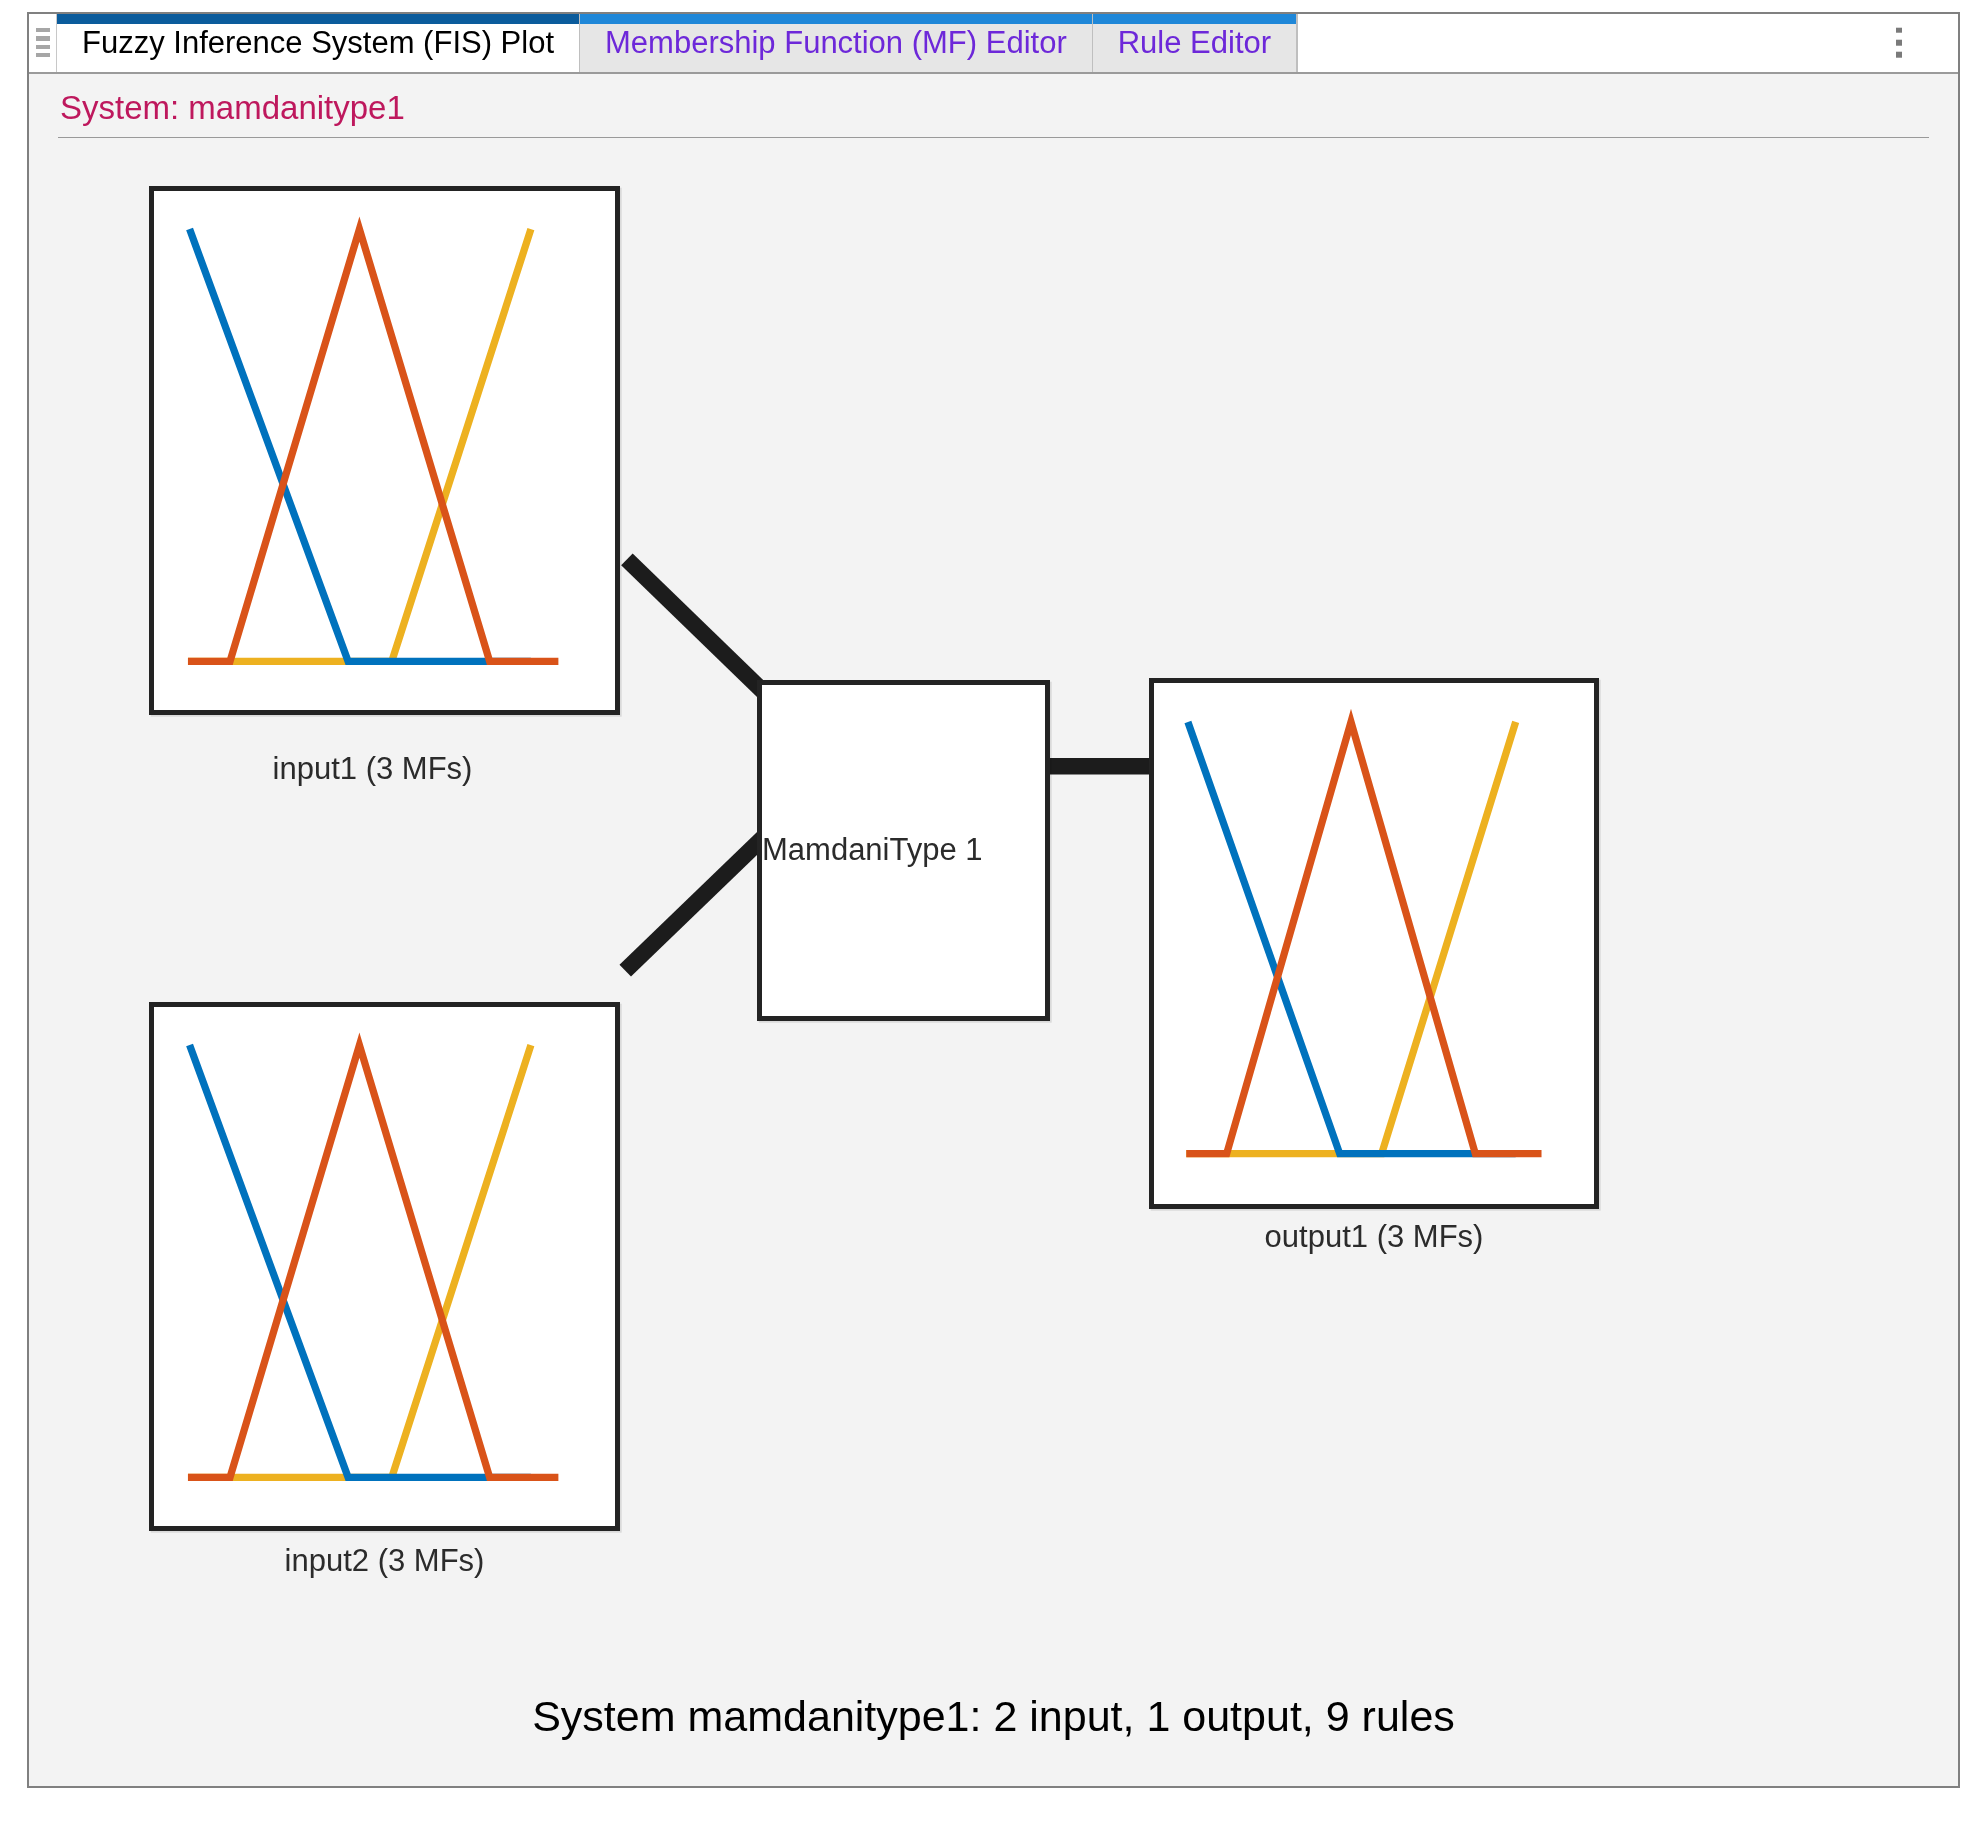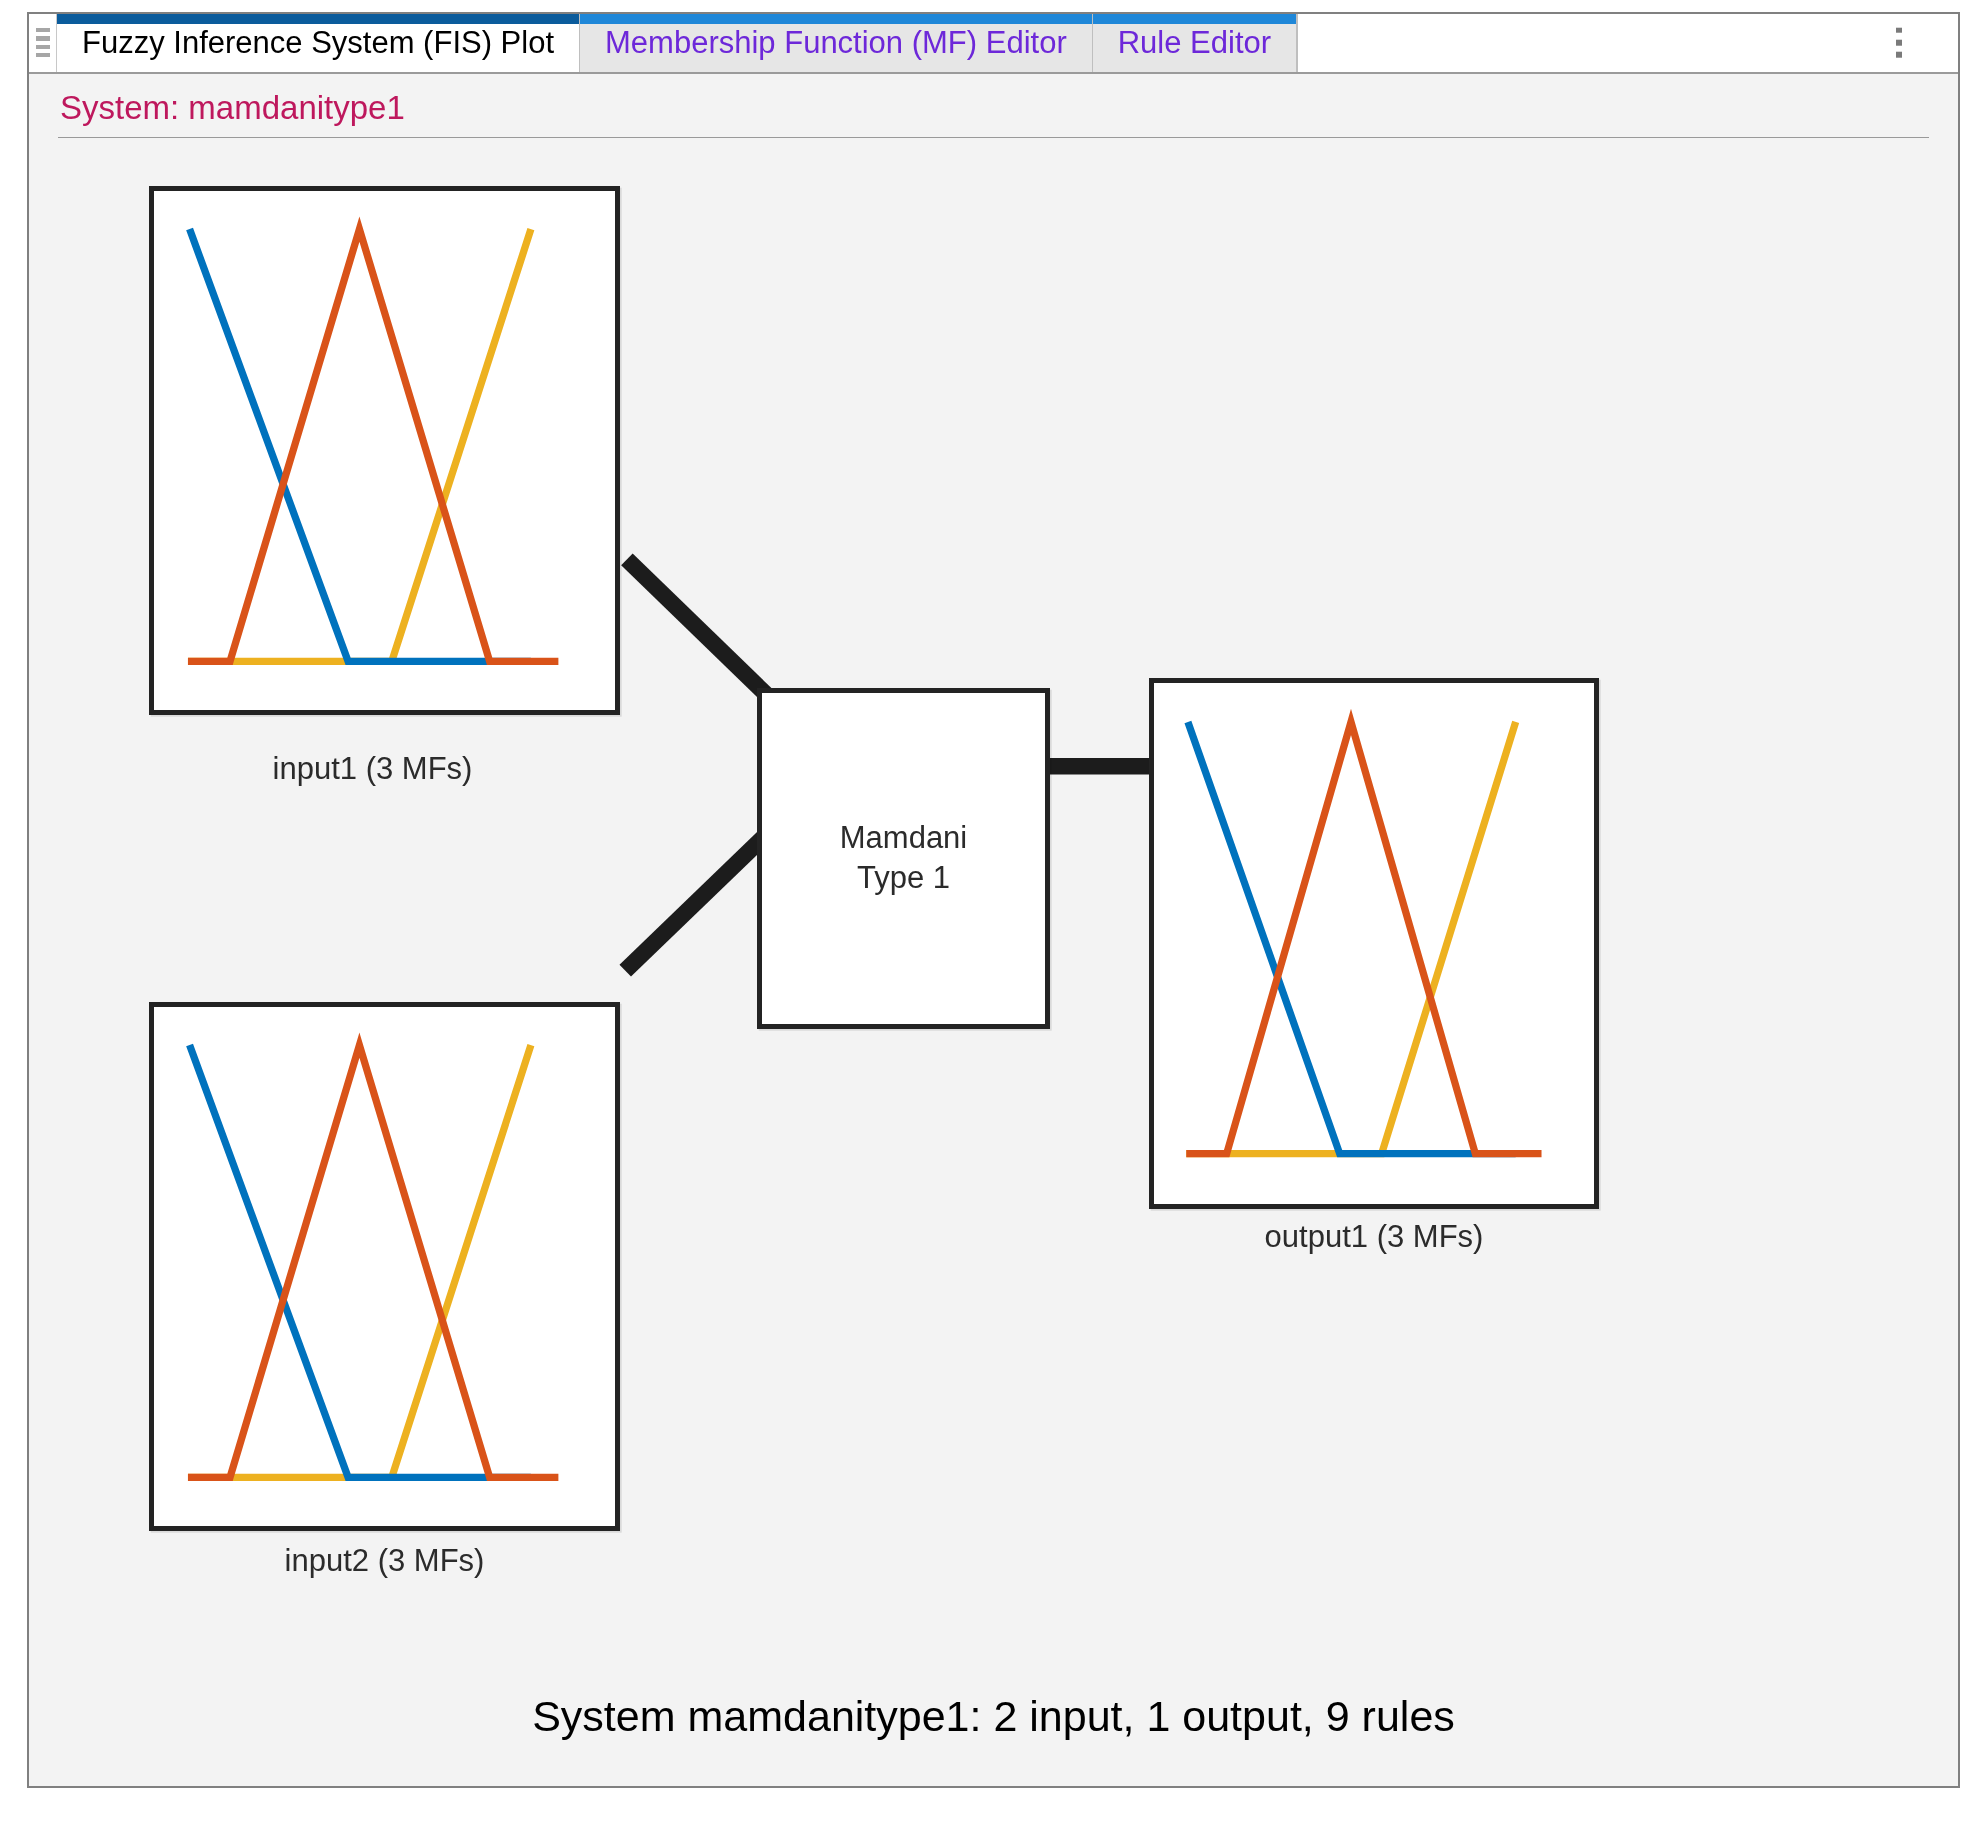--- a/index.html
+++ b/index.html
@@ -163,25 +163,23 @@
     white-space: nowrap;
   }
 
   
   #engine-box {
     position: absolute;
     background: #ffffff;
     border: 5.8px solid #232323;
     box-sizing: border-box;
     display: flex;
-    flex-direction: column;
     align-items: center;
-    justify-content: center;
+    justify-content: flex-start;
     box-shadow: 1.7px 1.7px 0 rgba(0,0,0,0.10);
-    margin-top: 8px;
   }
   #engine-box .engine-line {
     font-size: 31px;
     color: #2b2b2b;
     line-height: 1.28;
     text-align: center;
   }
 
   
   #connectors {

